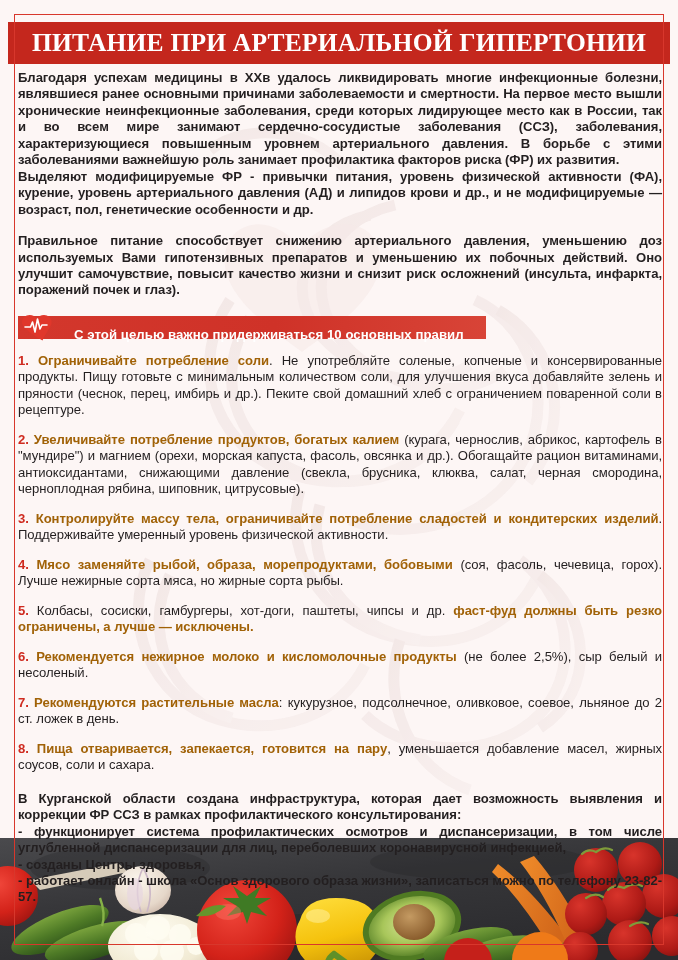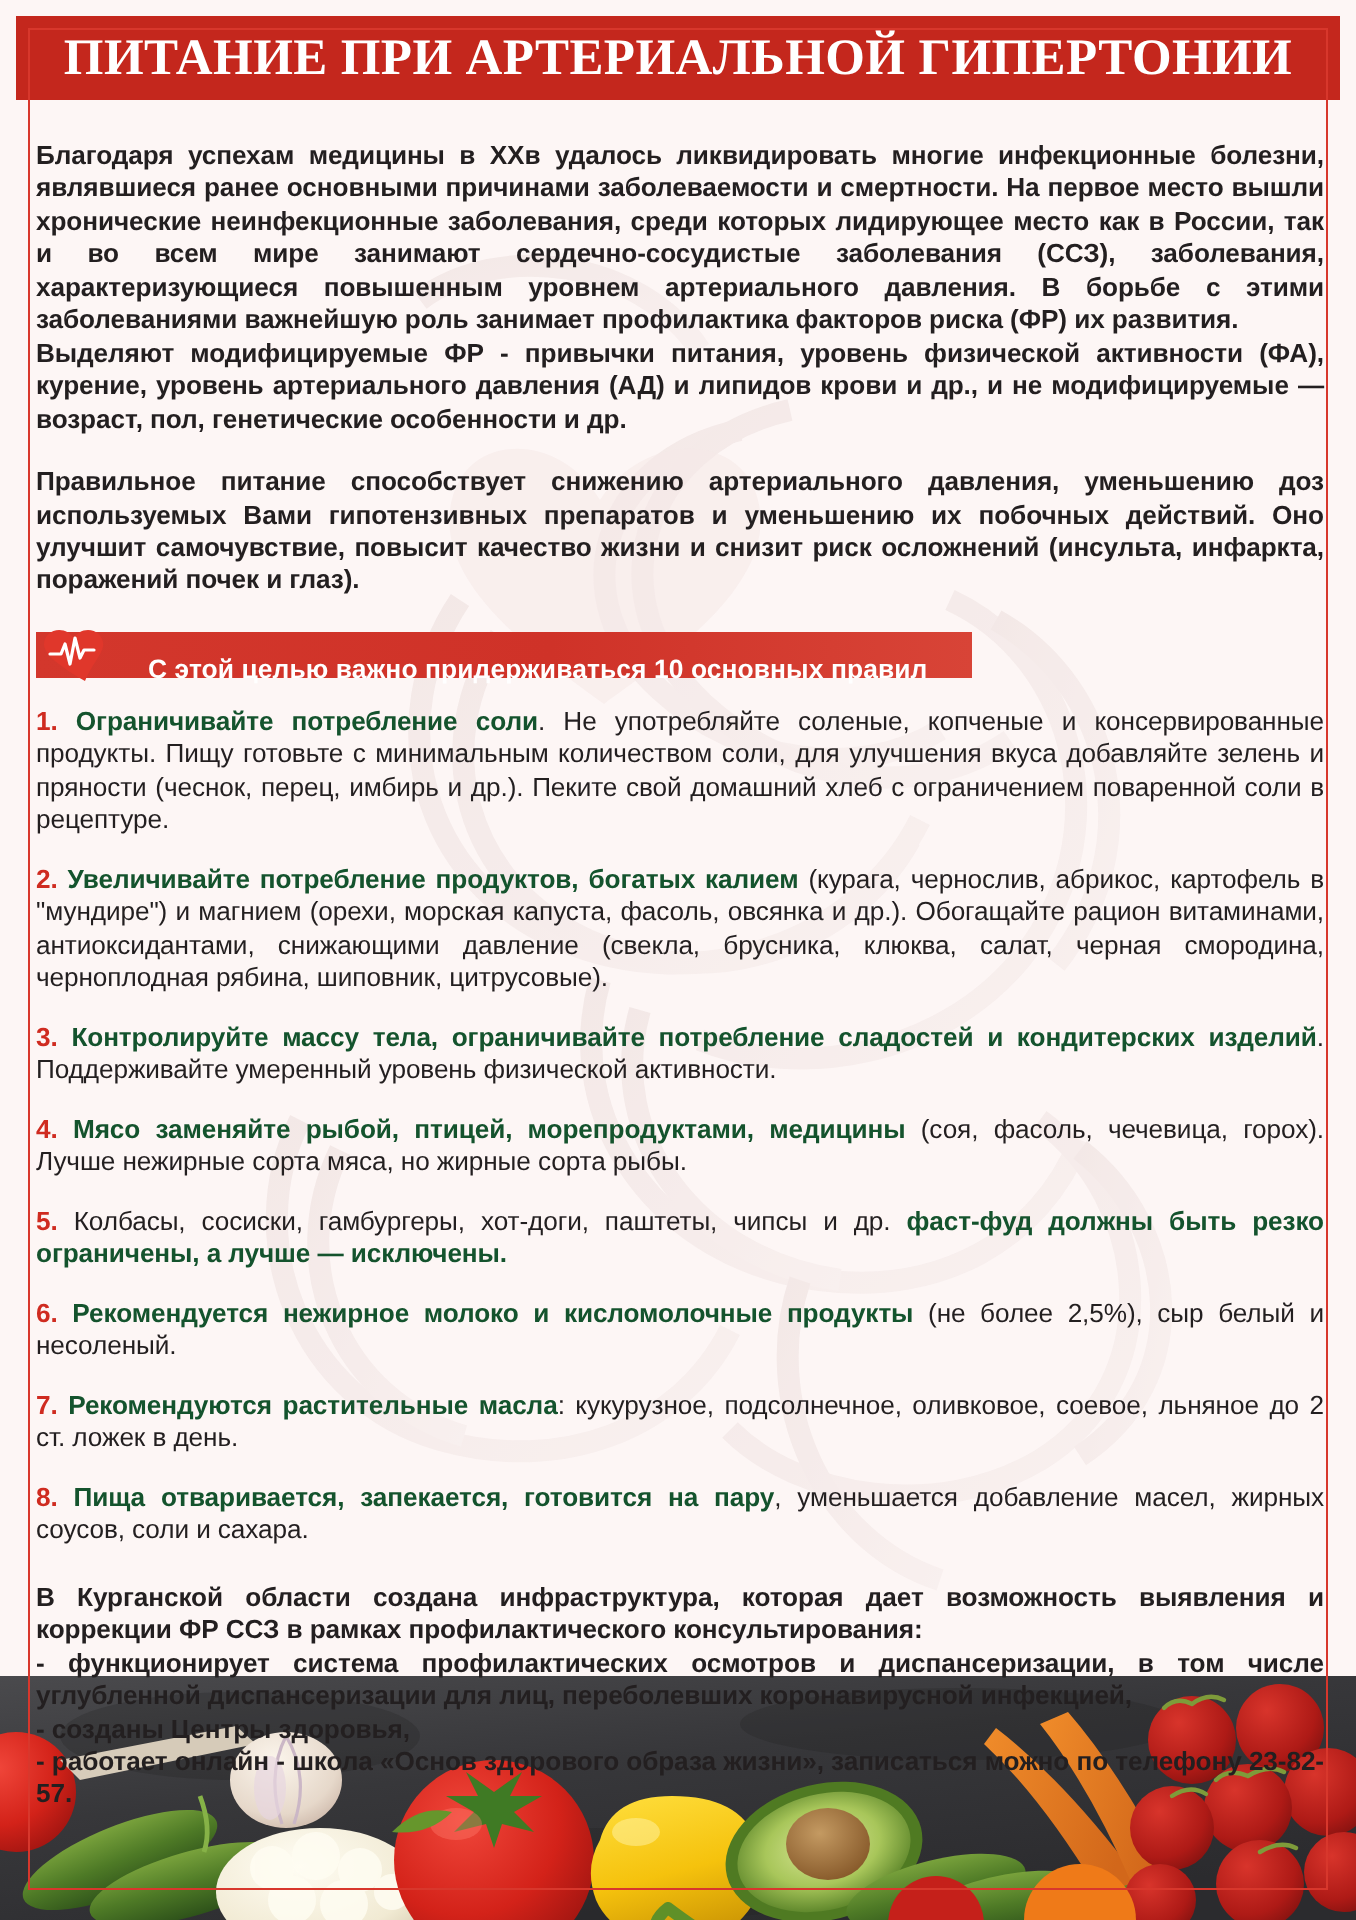--- a/index.html
+++ b/index.html
@@ -41,21 +41,21 @@
     border: 1.5px solid #d8372c;
     box-sizing: border-box;
     pointer-events: none;
     z-index: 6;
   }
 
   
   .title-banner {
     position: absolute;
     left: 8px;
-    top: 8px;
+    top: 22px;
     width: 662px;
     height: 42px;
     background: #c4271d;
     display: flex;
     align-items: center;
     justify-content: center;
     z-index: 5;
   }
   .title-banner .title-text {
     font-family: "Liberation Serif", "DejaVu Serif", serif;
@@ -135,21 +135,21 @@
     color: #231f20;
     font-size: 13.1px;
     line-height: 16.45px;
     text-align: justify;
     letter-spacing: -0.05px;
   }
   .rule .num {
     color: #cf2b20;
     font-weight: bold;
   }
-  .rule b { font-weight: bold; color: #14532d; }
+  .rule b { font-weight: bold; color: #a16207; }
 
   
   .footer-block {
     margin-top: 17px;
   }
 
   
   .photo {
     position: absolute;
     left: 0;
@@ -218,21 +218,21 @@
         <path d="M23.5 27.5 C 9 19 3 13.5 3 9.2 C 3 5 6.6 2 10.6 2 C 13.6 2 16.4 3.6 17.8 6.2 C 19.2 3.6 22 2 25 2 C 29 2 32.6 5 32.6 9.2 C 32.6 13.5 27 19 23.5 27.5 Z" fill="#e0372b"></path>
         <path d="M6 14 H 11.5 L 13.5 9 L 16 19 L 18.5 6 L 21 16 L 23 12 H 28" fill="none" stroke="#ffffff" stroke-width="1.6" stroke-linecap="round" stroke-linejoin="round"></path>
       </svg>
       <div class="bar-label">С этой целью важно придерживаться 10 основных правил</div>
     </div>
 
     <div class="rules" id="rules-list">
         <p class="rule"><span class="num">1.</span> <b>Ограничивайте потребление соли</b><span>. Не употребляйте соленые, копченые и консервированные продукты. Пищу готовьте с минимальным количеством соли, для улучшения вкуса добавляйте зелень и пряности (чеснок, перец, имбирь и др.). Пеките свой домашний хлеб с ограничением поваренной соли в рецептуре.</span></p>
         <p class="rule"><span class="num">2.</span> <b>Увеличивайте потребление продуктов, богатых калием</b><span> (курага, чернослив, абрикос, картофель в "мундире") и магнием (орехи, морская капуста, фасоль, овсянка и др.). Обогащайте рацион витаминами, антиоксидантами, снижающими давление (свекла, брусника, клюква, салат, черная смородина, черноплодная рябина, шиповник, цитрусовые).</span></p>
         <p class="rule"><span class="num">3.</span> <b>Контролируйте массу тела, ограничивайте потребление сладостей и кондитерских изделий</b><span>. Поддерживайте умеренный уровень физической активности.</span></p>
-        <p class="rule"><span class="num">4.</span> <b>Мясо заменяйте рыбой, птицей, морепродуктами, медицины</b><span> (соя, фасоль, чечевица, горох). Лучше нежирные сорта мяса, но жирные сорта рыбы.</span></p>
+        <p class="rule"><span class="num">4.</span> <b>Мясо заменяйте рыбой, образа, морепродуктами, бобовыми</b><span> (соя, фасоль, чечевица, горох). Лучше нежирные сорта мяса, но жирные сорта рыбы.</span></p>
         <p class="rule"><span class="num">5.</span> <span>Колбасы, сосиски, гамбургеры, хот-доги, паштеты, чипсы и др. </span><b>фаст-фуд должны быть резко ограничены, а лучше — исключены.</b></p>
         <p class="rule"><span class="num">6.</span> <b>Рекомендуется нежирное молоко и кисломолочные продукты</b><span> (не более 2,5%), сыр белый и несоленый.</span></p>
         <p class="rule"><span class="num">7.</span> <b>Рекомендуются растительные масла</b><span>: кукурузное, подсолнечное, оливковое, соевое, льняное до 2 ст. ложек в день.</span></p>
         <p class="rule"><span class="num">8.</span> <b>Пища отваривается, запекается, готовится на пару</b><span>, уменьшается добавление масел, жирных соусов, соли и сахара.</span></p>
       </div>
 
     <div class="footer-block">
       <p class="para">В Курганской области создана инфраструктура, которая дает возможность выявления и коррекции ФР ССЗ в рамках профилактического консультирования:</p>
       <p class="para">- функционирует система профилактических осмотров и диспансеризации, в том числе углубленной диспансеризации для лиц, переболевших коронавирусной инфекцией,</p>
       <p class="para">- созданы Центры здоровья,</p>

